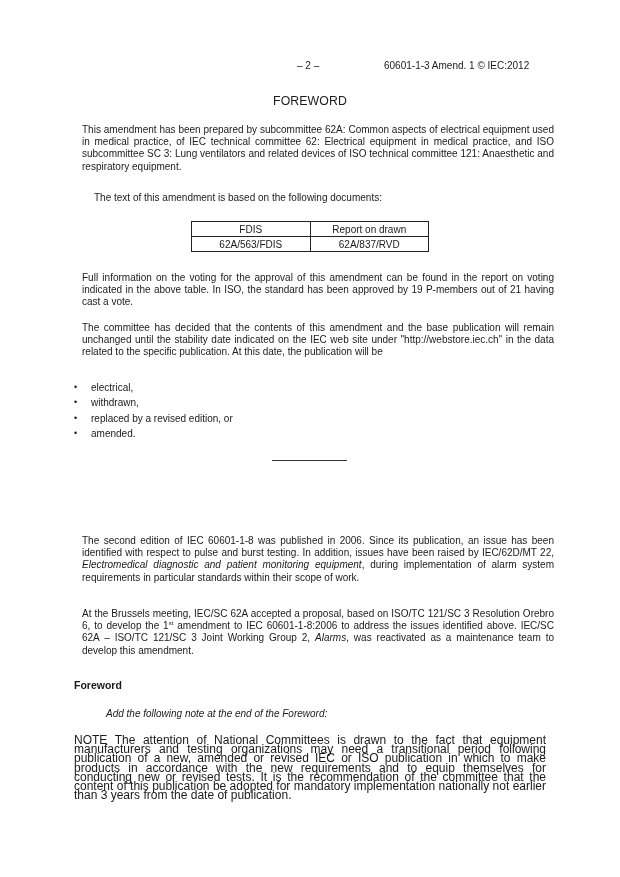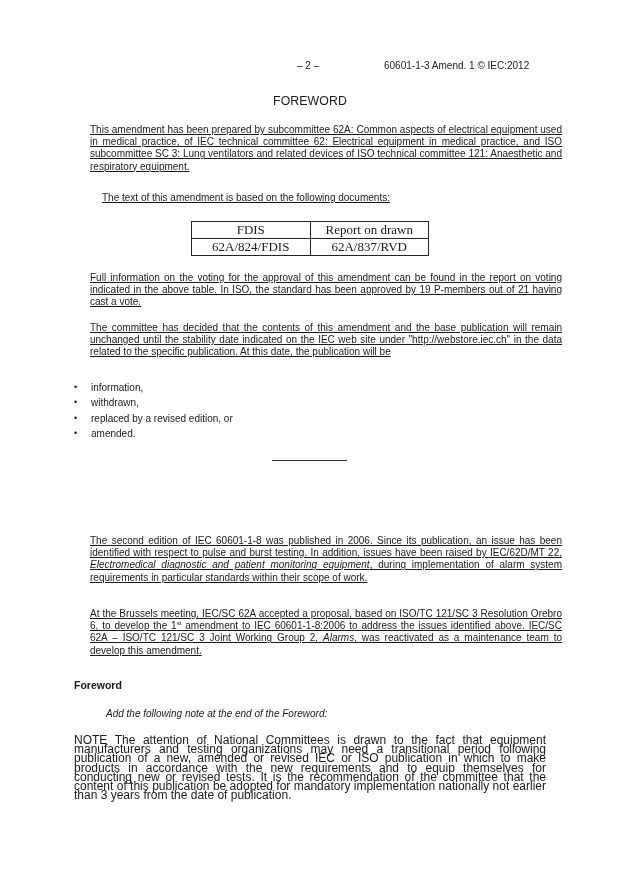--- a/index.html
+++ b/index.html
@@ -3,22 +3,22 @@
 <meta charset="utf-8">
 <style>
   html, body { margin: 0; padding: 0; background: #ffffff; }
   body { width: 620px; height: 877px; position: relative; overflow: hidden;
          font-family: "Liberation Sans", sans-serif; color: #1a1a1a; }
   .page { position: absolute; left: 0; top: 0; width: 620px; height: 877px; }
   .header { position: absolute; top: 60px; left: 0; width: 620px; font-size: 10px; }
   .header .pnum { position: absolute; left: 297px; }
   .header .ref { position: absolute; left: 384px; }
   .h-center { position: absolute; left: 0; width: 620px; text-align: center; font-size: 12.3px; letter-spacing: 0.1px; }
-  .para { position: absolute; left: 90px; width: 472px; font-size: 10px; line-height: 12.2px; text-align: justify; text-decoration: underline; }
-  table.docs { position: absolute; left: 191px; top: 221px; width: 238px; border-collapse: collapse; font-size: 13px; font-family: Liberation Serif, serif; }
+  .para { position: absolute; left: 82px; width: 472px; font-size: 10px; line-height: 12.2px; text-align: justify; }
+  table.docs { position: absolute; left: 191px; top: 221px; width: 238px; border-collapse: collapse; font-size: 10px; }
   table.docs td { border: 1px solid #222; text-align: center; height: 14px; padding: 0; width: 50%; }
   ul.bullets { position: absolute; left: 74px; top: 380px; margin: 0; padding: 0; list-style: none; font-size: 10px; }
   ul.bullets li { height: 15.3px; line-height: 15.3px; position: relative; padding-left: 17px; }
   ul.bullets li .bul { position: absolute; left: 0; top: 0; font-size: 9px; }
   .sep { position: absolute; left: 272px; top: 460px; width: 75px; height: 0; border-top: 1px solid #333; }
   .bold-h { position: absolute; left: 74px; top: 679px; font-size: 10.5px; font-weight: bold; }
   .ital { position: absolute; left: 74px; top: 708px; font-size: 10px; font-style: italic; margin-left: 32px; }
   .note { position: absolute; left: 74px; top: 736px; width: 472px; font-size: 12px; line-height: 9.2px; text-align: justify; text-align-last: left; }
   sup { font-size: 6px; vertical-align: 4px; line-height: 0; }
   i { font-style: italic; }
@@ -39,32 +39,32 @@
 
   <div class="para" style="top:192px;margin-left:12px;">The text of this amendment is based on the following documents:</div>
 
   <table class="docs">
     <tbody>
         <tr>
       <td>FDIS</td>
       <td>Report on drawn</td>
     </tr>
     <tr>
-      <td>62A/824/FDIS</td>
+      <td>62A/563/FDIS</td>
       <td>62A/837/RVD</td>
     </tr>
   </tbody>
     </table>
 
   <div class="para" style="top:272px;">Full information on the voting for the approval of this amendment can be found in the report on voting indicated in the above table. In ISO, the standard has been approved by 19 P-members out of 21 having cast a vote.</div>
 
   <div class="para" style="top:322px;">The committee has decided that the contents of this amendment and the base publication will remain unchanged until the stability date indicated on the IEC web site under "http://webstore.iec.ch" in the data related to the specific publication. At this date, the publication will be</div>
 
   <ul class="bullets">
-    <li><span class="bul">•</span><span>information,</span></li>
+    <li><span class="bul">•</span><span>electrical,</span></li>
     <li><span class="bul">•</span><span>withdrawn,</span></li>
     <li><span class="bul">•</span><span>replaced by a revised edition, or</span></li>
     <li><span class="bul">•</span><span>amended.</span></li>
   </ul>
 
   <div class="sep"></div>
 
 
   <div class="para" style="top:535px;"><span>The second edition of IEC 60601-1-8 was published in 2006. Since its publication, an issue has been identified with respect to pulse and burst testing. In addition, issues have been raised by IEC/62D/MT 22, </span><i>Electromedical diagnostic and patient monitoring equipment</i><span>, during implementation of alarm system requirements in particular standards within their scope of work.</span></div>
 

